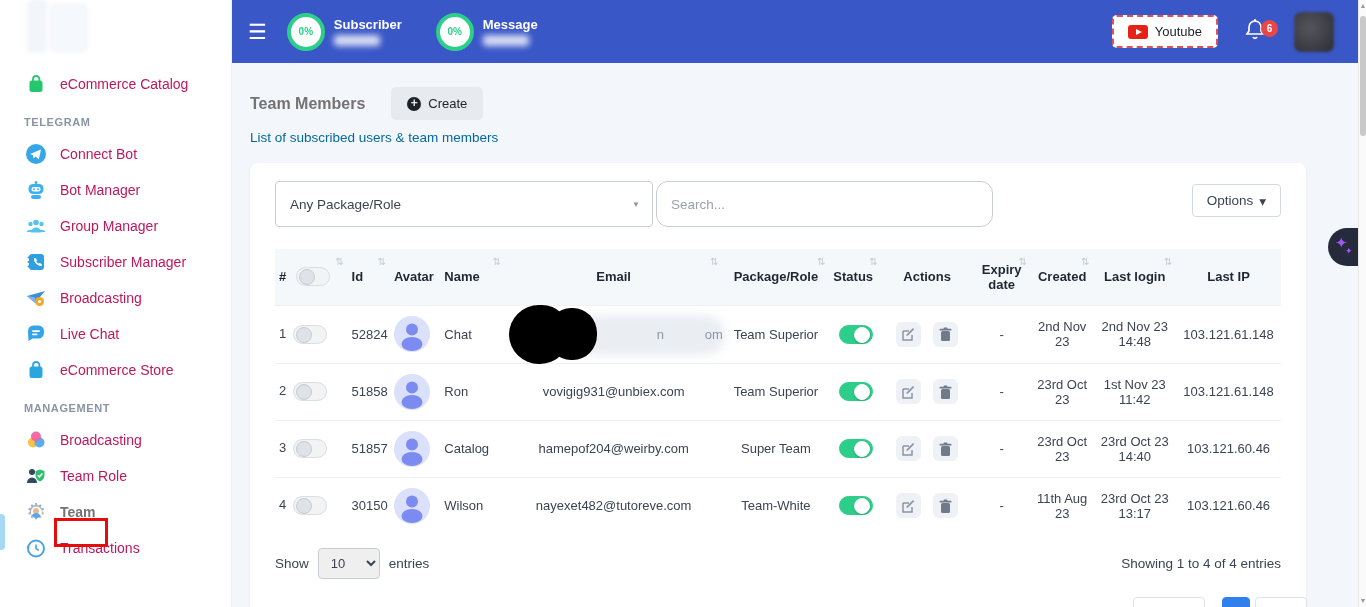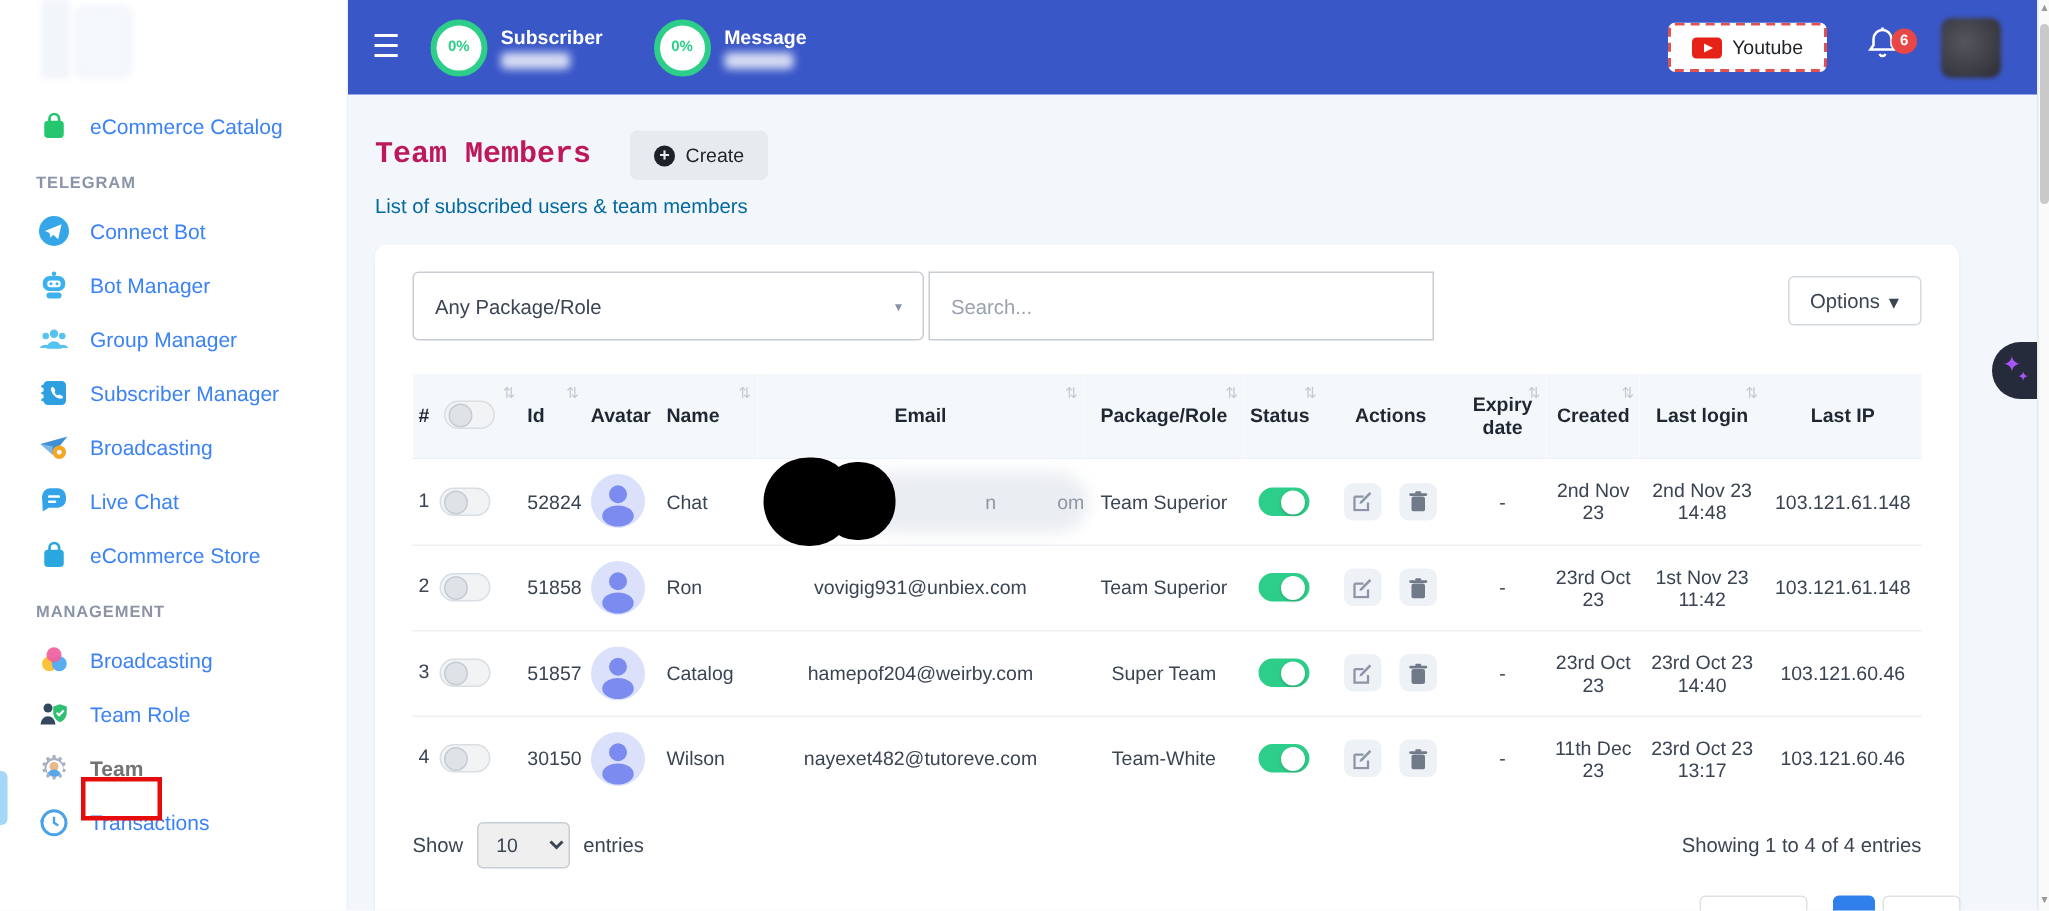--- a/index.html
+++ b/index.html
@@ -6,21 +6,21 @@
   html,body { width:1366px; height:607px; overflow:hidden; }
   body { font-family:"Liberation Sans", sans-serif; background:#f3f6fb; position:relative; color:#3b4453; }
 
   
   .sidebar { position:absolute; left:0; top:0; bottom:0; width:232px; background:#fff; border-right:1px solid #eef1f5; z-index:5; }
   .logo-ghost1 { position:absolute; left:28px; top:0px; width:18px; height:52px; background:#f2f5fa; filter:blur(2px); border-radius:3px; border:1px solid #e9edf3;}
   .logo-ghost2 { position:absolute; left:50px; top:4px; width:38px; height:48px; background:#f5f8fc; filter:blur(2px); border-radius:6px; border:1px solid #eaeef4;}
   .snav { position:absolute; top:66px; left:0; right:0; }
   .sitem { display:flex; align-items:center; height:36px; padding-left:24px; cursor:pointer; }
   .sicon { width:24px; height:24px; margin-right:12px; display:flex; align-items:center; justify-content:center; flex:0 0 24px; }
-  .slabel { font-size:14px; color:#3b82f6; white-space:nowrap; }
+  .slabel { font-size:14px; color:#be185d; white-space:nowrap; }
   .shead { font-size:11px; letter-spacing:.6px; color:#8a94a6; padding:14px 0 8px 24px; font-weight:bold; }
   .sitem.active .slabel { color:#737373; font-weight:bold; }
   .active-bar { position:absolute; left:0; top:514px; width:5px; height:36px; background:#a5d8f6; border-radius:0 4px 4px 0; }
   .annotate-box { position:absolute; left:54px; top:518px; width:54px; height:29px; border:3px solid #e60c0c; z-index:30; pointer-events:none; }
   .gear-glyph { font-size:22px; color:#a9b2c0; line-height:1; }
   .gear-face { position:absolute; width:11px; height:11px; border-radius:50%; background:#fff; overflow:hidden; margin-left:0px; }
   .gear-face .h { position:absolute; left:2.5px; top:1px; width:6px; height:6px; border-radius:50%; background:#e8b98a; }
   .gear-face .b { position:absolute; left:0.5px; top:6px; width:10px; height:6px; border-radius:5px 5px 0 0; background:#5aa7e8; }
 
   
@@ -38,30 +38,30 @@
   .yt-ic { width:20px; height:14px; background:#e62117; border-radius:3px; position:relative; margin-right:7px; }
   .yt-ic::after { content:""; position:absolute; left:8px; top:4px; border-left:6px solid #fff; border-top:3.5px solid transparent; border-bottom:3.5px solid transparent; }
   .disc-ic { margin-right:7px; display:flex; }
   .bell-wrap { position:relative; margin-left:26px; cursor:pointer; }
   .bell-badge { position:absolute; right:-12px; top:2px; width:17px; height:17px; border-radius:50%; background:#e94747; color:#fff; font-size:10px; font-weight:bold; display:flex; align-items:center; justify-content:center; }
   .avatar-top { width:40px; height:40px; border-radius:7px; margin-left:28px; background:radial-gradient(circle at 40% 40%, #55555e, #2c2c33); filter:blur(1.5px); cursor:pointer; }
 
   
   .main { position:absolute; left:232px; top:63px; right:8px; bottom:0; padding:24px 52px 0 18px; }
   .title-row { display:flex; align-items:center; }
-  .page-title { font-size:20px; font-weight:bold; color:#be185d;font-family:Liberation Mono, monospace; }
+  .page-title { font-size:16px; font-weight:bold; color:#737373; }
   .create-btn { margin-left:26px; background:#e7eaef; border:none; border-radius:5px; height:33px; padding:0 16px; display:flex; align-items:center; font-size:13px; color:#212529; cursor:pointer; }
   .plus-ic { width:14px; height:14px; border-radius:50%; background:#1d2229; color:#e7eaef; font-size:12px; line-height:13px; text-align:center; font-weight:bold; margin-right:7px; }
   .subtitle { margin-top:10px; font-size:13.5px; color:#0369a1; }
 
   .card { margin-top:18px; background:#fff; border-radius:8px; box-shadow:0 1px 3px rgba(20,30,60,.06); padding:18px 25px 0 25px; height:470px; position:relative; }
   .filter-row { display:flex; align-items:flex-start; }
-  .sel2 { width:341px; height:46px; border:1px solid #c8cdd3; border-radius:4px; display:flex; align-items:center; padding:0 14px; font-size:13.5px; color:#3b4453; cursor:pointer; position:relative; background:#fff;text-align:right; }
+  .sel2 { width:378px; height:46px; border:1px solid #c8cdd3; border-radius:4px; display:flex; align-items:center; padding:0 14px; font-size:13.5px; color:#3b4453; cursor:pointer; position:relative; background:#fff;text-align:right; }
   .sel2 .caret { position:absolute; right:12px; font-size:8px; color:#8a94a6; }
-  .search-input { width:337px; height:46px; border:1px solid #c8cdd3; border-radius:0; margin-left:3px; padding:0 14px; font-size:13.5px; color:#3b4453; outline:none; }
+  .search-input { width:337px; height:46px; border:1px solid #c8cdd3; border-radius:12px; margin-left:3px; padding:0 14px; font-size:13.5px; color:#3b4453; outline:none; }
   .search-input::placeholder { color:#9aa2ad; }
   .options-btn { margin-left:auto; height:33px; margin-top:3px; background:#fff; border:1px solid #d3d9df; border-radius:4px; padding:0 14px; font-size:13.5px; color:#3b4453; cursor:pointer; display:flex; align-items:center; gap:6px; }
 
   table.tm { width:100%; border-collapse:collapse; margin-top:22px; table-layout:fixed; }
   table.tm th { background:#f5f8fb; height:56px; font-size:13px; color:#1f2733; font-weight:bold; position:relative; padding:0 4px; }
   table.tm td { height:57px; border-top:1px solid #edf0f4; font-size:13px; color:#3b4453; padding:0 4px; text-align:center; }
   .col-l { text-align:left !important; }
   .sort { position:absolute; top:7px; right:4px; font-size:10px; color:#c3cad4; font-weight:normal; }
   .th-num { display:flex; align-items:center; gap:10px; }
 
@@ -456,21 +456,21 @@
               </button>
             <button class="act-btn">
                 <svg width="13" height="14" viewBox="0 0 13 14">
                   <rect x="2" y="4" width="9" height="10" rx="1.5" fill="#707a89"></rect>
                   <rect x="0.5" y="1.8" width="12" height="1.8" rx="0.9" fill="#707a89"></rect>
                   <rect x="4.5" y="0.5" width="4" height="1.6" rx="0.8" fill="#707a89"></rect>
                 </svg>
               </button>
           </td>
           <td>-</td>
-          <td>11th Dec 23</td>
+          <td>11th Aug 23</td>
           <td>23rd Oct 23 13:17</td>
           <td>103.121.60.46</td>
         </tr>
       </tbody>
     </table>
 
     <div class="card-footer">
       <span>Show</span>
       <select class="entries-select">
         <option>10</option>

